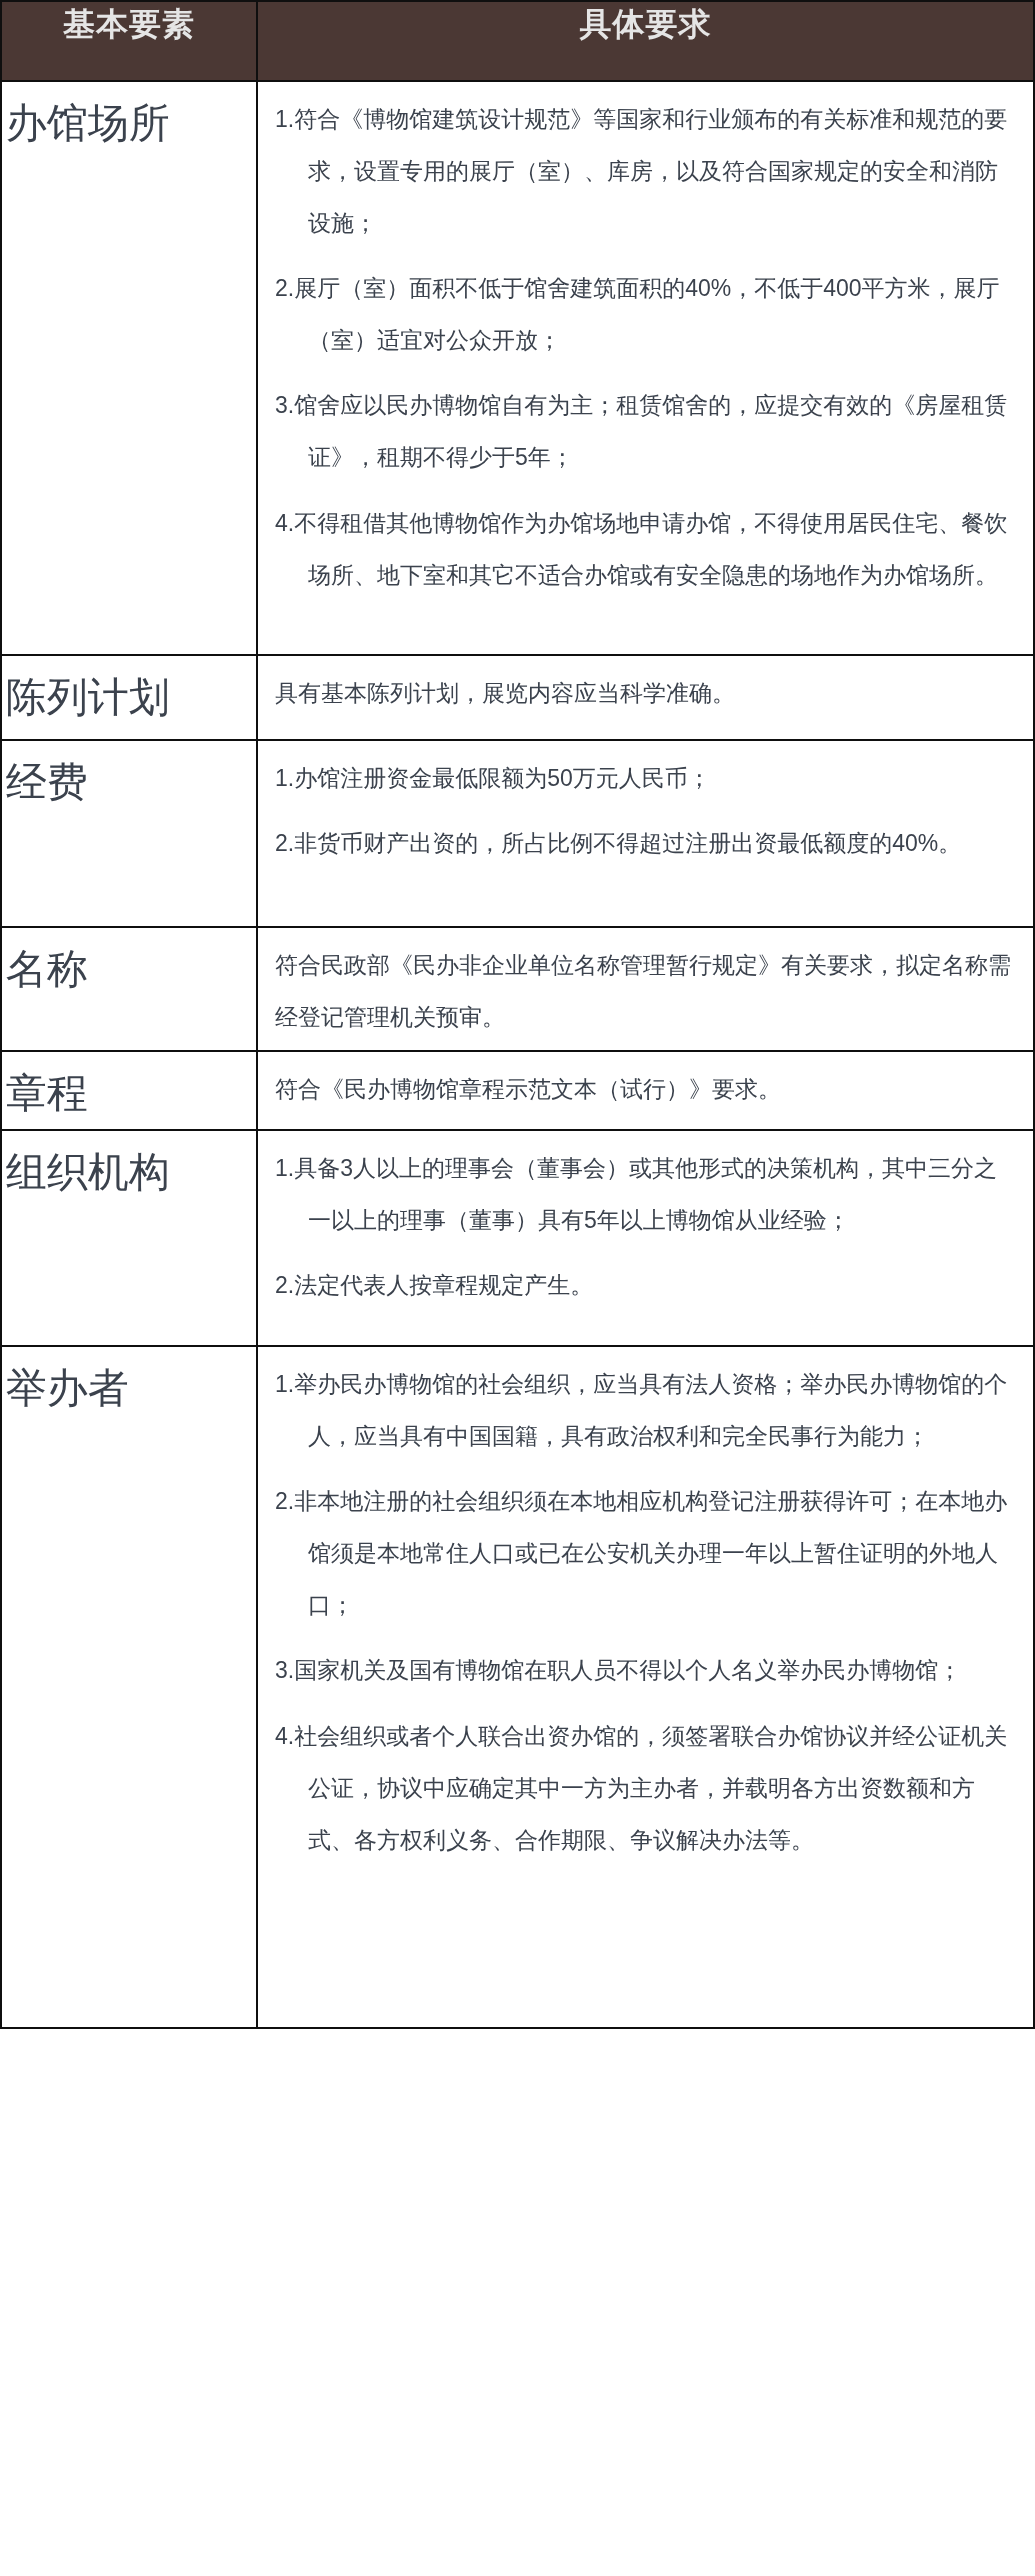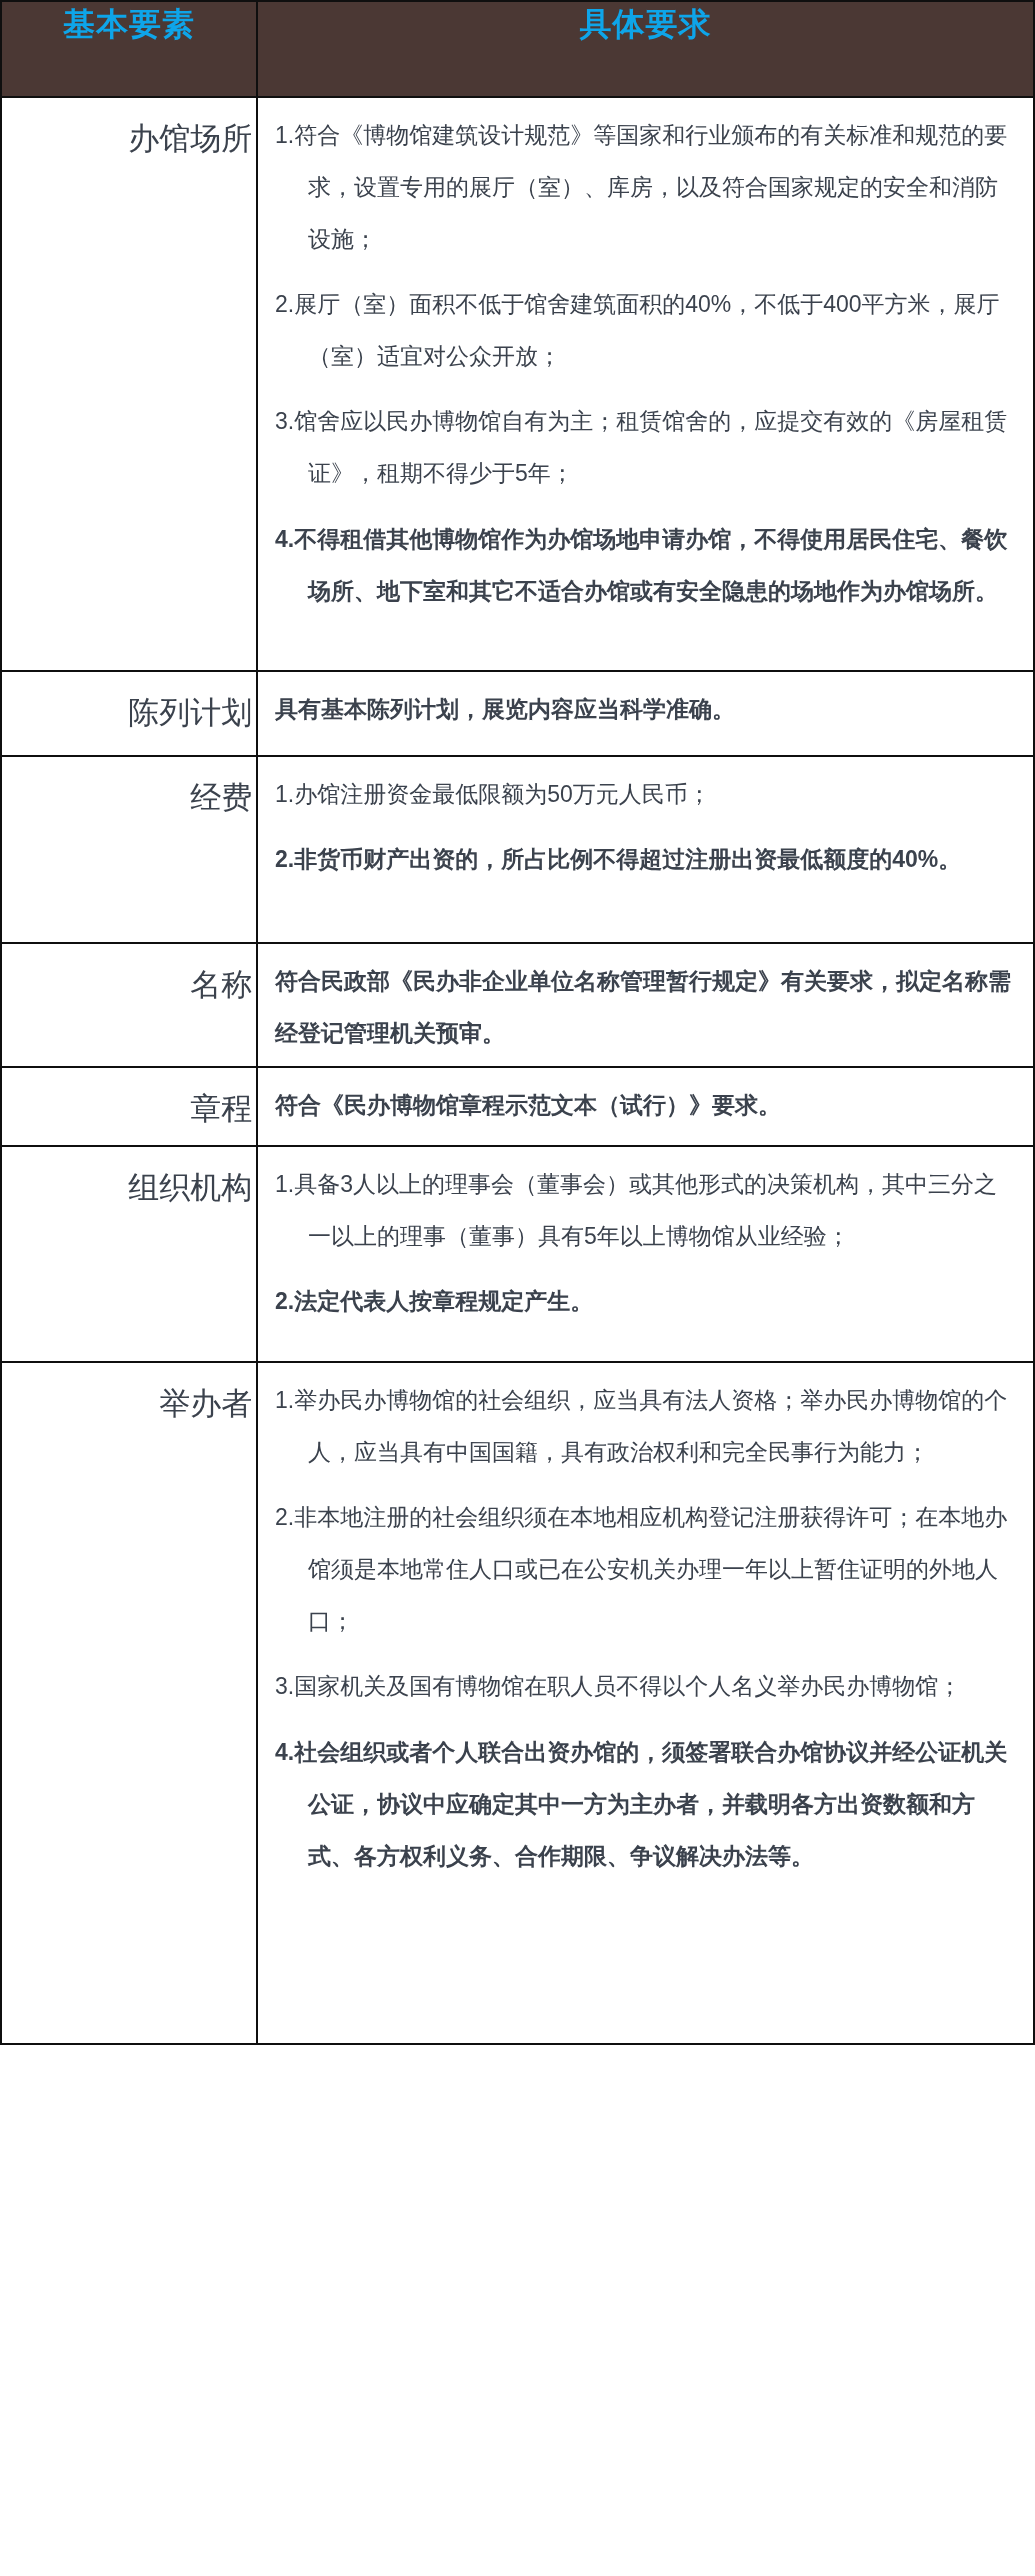--- a/index.html
+++ b/index.html
@@ -22,46 +22,46 @@
   table.req-table col.c1 { width: 256px; }
   table.req-table th,
   table.req-table td {
     border: 2.9px solid #0f0f0f;
     vertical-align: top;
     box-sizing: border-box;
   }
   
   thead th {
     background: #4b3834;
-    color: #0ea5e9;
+    color: #e5e5e5;
     font-size: 32px;
     font-weight: bold;
     text-align: center;
     vertical-align: middle;
-    height: 96px;
+    height: 80px;
     letter-spacing: 1px;
   }
   
   td.label-cell {
-    text-align: right;
+    text-align: left;
     padding: 15.3px 3.8px 9.6px 3.8px;
-    font-size: 31px;
+    font-size: 41px;
     color: #3b424d;
     line-height: 52px;
     margin-left: 32px;
   }
   td.content-cell {
     padding: 10.5px 19px 7.7px 17px;
     font-size: 23px;
     color: #3b424d;
     line-height: 52px;
     text-align: left;
   }
   p.item { margin: 0 0 13.4px 0; }
-  p.item:last-child { margin-bottom: 0; font-weight: bold; }
+  p.item:last-child { margin-bottom: 0; }
   p.item.hang {
     padding-left: 33px;
     text-indent: -33px;
   }
   
   tr.row-0 td { height: 574px; }
   tr.row-1 td { height: 200px; }
   tr.row-2 td { height: 85px;  }
   tr.row-3 td { height: 187px; }
   tr.row-4 td { height: 124px; }

